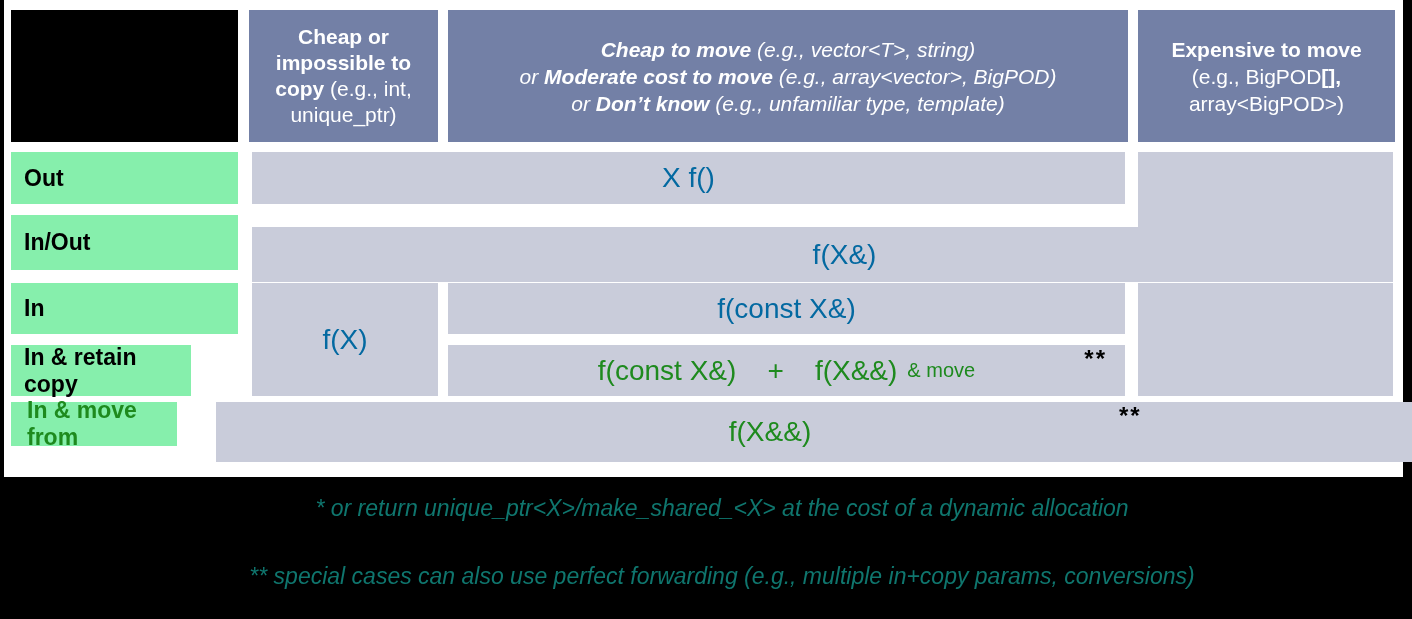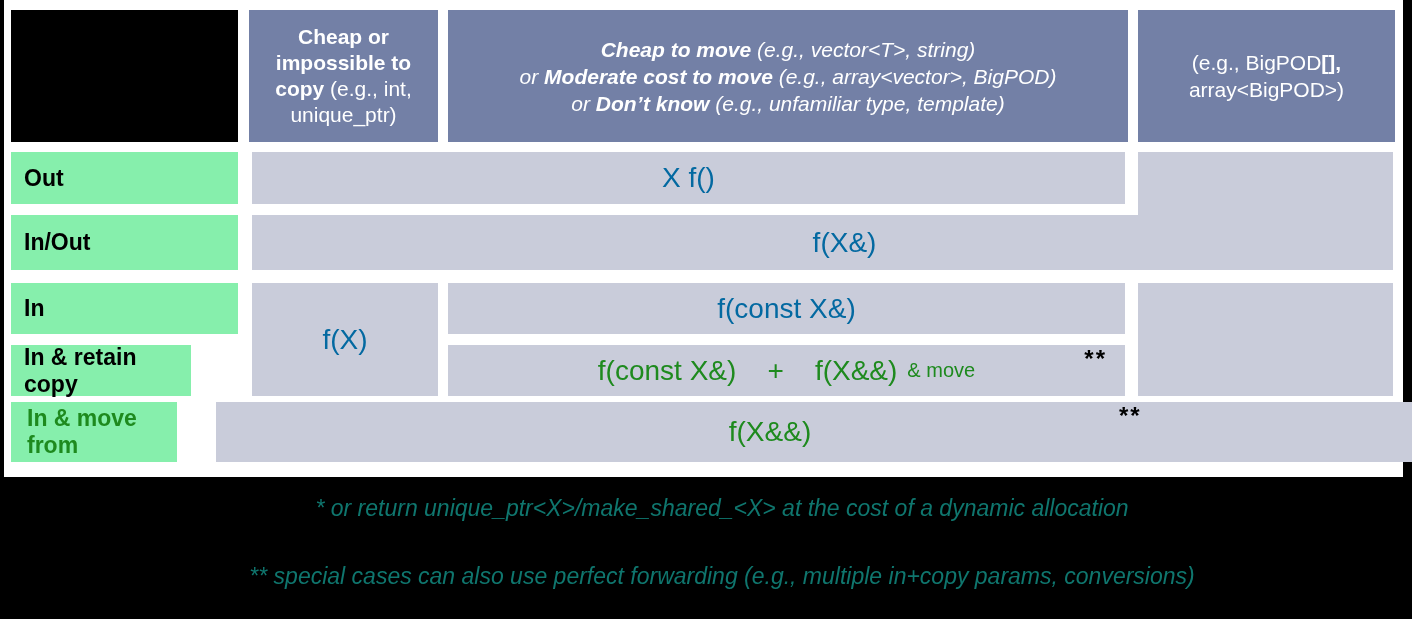--- a/index.html
+++ b/index.html
@@ -84,51 +84,52 @@
     <div><b>Cheap or impossible to copy</b><span> (e.g., int, unique_ptr)</span></div>
   </div>
 
   <div class="abs hdr" style="left:448px; top:10px; width:680px; height:132px;font-style:italic;">
     <div><span></span><b>Cheap to move</b><span> (e.g., vector&lt;T&gt;, string)</span></div>
     <div><span>or </span><b>Moderate cost to move</b><span> (e.g., array&lt;vector&gt;, BigPOD)</span></div>
     <div><span>or </span><b>Don’t know</b><span> (e.g., unfamiliar type, template)</span></div>
   </div>
 
   <div class="abs hdr" style="left:1138px; top:10px; width:257px; height:132px;">
+    <div><b>Expensive to move</b></div>
     <div><span>(e.g., BigPOD</span><b>[],</b></div>
     <div><span>array&lt;BigPOD&gt;)</span></div>
   </div>
 
   <div class="abs rowlabel" style="left:11px; top:152px; width:227px; height:52px;">
       <span>Out</span>
     </div>
 
   <div class="abs rowlabel" style="left:11px; top:215px; width:227px; height:55px;">
       <span>In/Out</span>
     </div>
 
   <div class="abs rowlabel" style="left:11px; top:283px; width:227px; height:51px;">
       <span>In</span>
     </div>
 
   <div class="abs rowlabel" style="left:11px; top:345px; width:180px; height:51px;">
       <span>In &amp; retain copy</span>
     </div>
 
-  <div class="abs rowlabel green" style="left:11px; top:402px; width:166px; height:60px;padding-left:16px;">
+  <div class="abs rowlabel green" style="left:11px; top:402px; width:166px; height:44px;padding-left:16px;">
       <span>In &amp; move from</span>
     </div>
 
   <div class="abs cell" style="left:252px; top:152px; width:873px; height:52px;">
       <span class="pre">X f()</span>
     </div>
 
   <div class="abs cell" style="left:1138px; top:152px; width:255px; height:118px;"></div>
 
-  <div class="abs cell" style="left:252px; top:215px; width:1141px; height:55px;padding-left:44px;">
+  <div class="abs cell" style="left:252px; top:227px; width:1141px; height:55px;padding-left:44px;">
       <span class="pre">f(X&amp;)</span>
     </div>
 
   <div class="abs cell" style="left:252px; top:283px; width:186px; height:113px;">
       <span class="pre">f(X)</span>
     </div>
 
   <div class="abs cell" style="left:448px; top:283px; width:677px; height:51px;">
       <span class="pre">f(const X&amp;)</span>
     </div>

